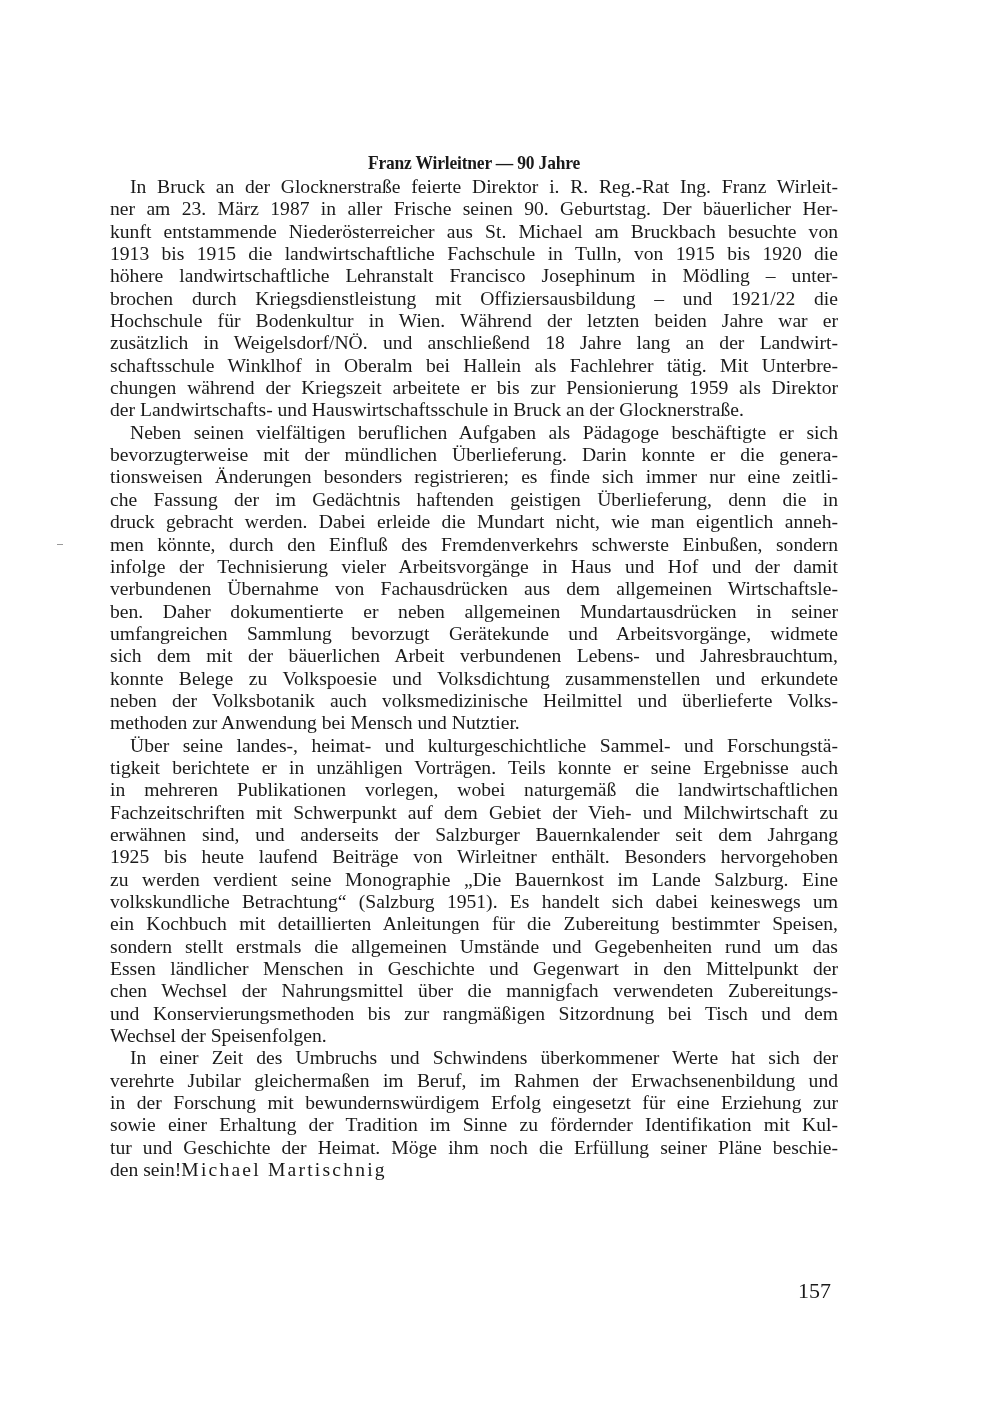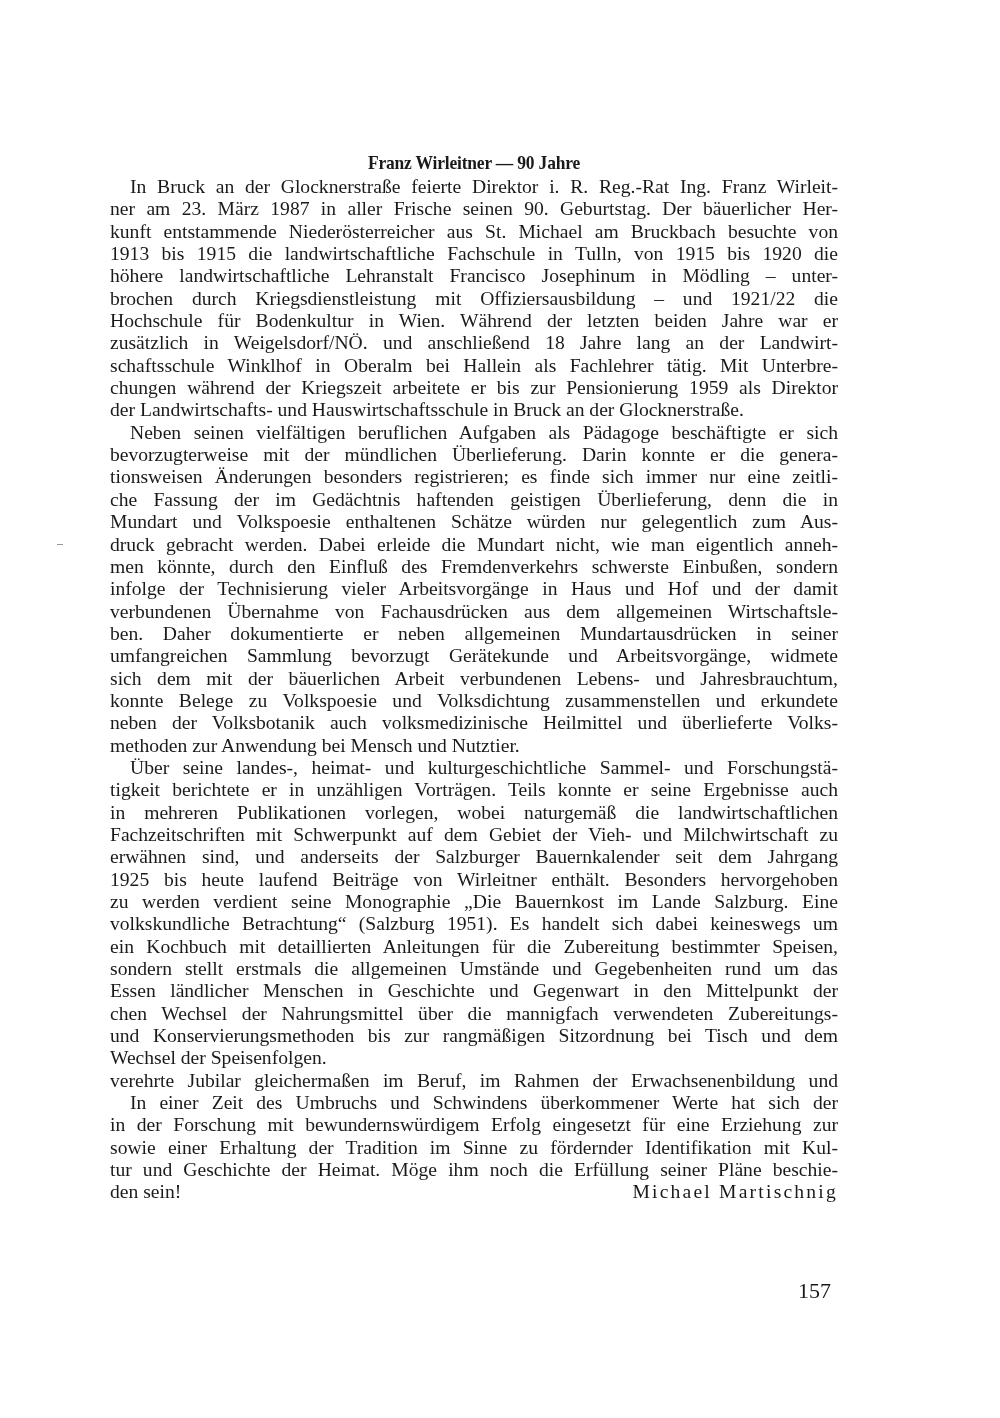--- a/index.html
+++ b/index.html
@@ -7,21 +7,21 @@
          font-family: "Liberation Serif", "DejaVu Serif", serif; color: #1a1a1a; }
   .page { position: absolute; left: 110px; top: 152px; width: 728px; }
   .title { text-align: center; font-weight: bold; font-size: 19px; line-height: 22px;
            margin: 0 0 2px 0; letter-spacing: -0.2px; transform: scaleX(0.92); transform-origin: center; }
   .para { margin: 0; }
   .line { display: block; font-size: 19.6px; line-height: 22.35px; height: 22.35px;
           white-space: nowrap; text-align: justify; text-align-last: justify; }
   .line.last { text-align-last: left; }
   .line.first { text-indent: 20px; }
   .para + .para { margin-top: 0; }
-  .sign-row { display: flex; justify-content: space-between; }
+  .sign-row { display: flex; justify-content: flex-start; }
   .spaced { letter-spacing: 2.2px; }
   .pagenum { position: absolute; left: 798px; top: 1278px; font-size: 22px; }
   .margin-mark { position: absolute; left: 57px; top: 544px; width: 6px; height: 1px; background: #999; }
 </style>
 </head>
 <body>
 
 <div class="margin-mark"></div>
 
 <article class="page">
@@ -39,21 +39,20 @@
     <span class="line">schaftsschule Winklhof in Oberalm bei Hallein als Fachlehrer tätig. Mit Unterbre-</span>
     <span class="line">chungen während der Kriegszeit arbeitete er bis zur Pensionierung 1959 als Direktor</span>
     <span class="line last">der Landwirtschafts- und Hauswirtschaftsschule in Bruck an der Glocknerstraße.</span>
   </div>
 
   <div class="para">
     <span class="line first">Neben seinen vielfältigen beruflichen Aufgaben als Pädagoge beschäftigte er sich</span>
     <span class="line">bevorzugterweise mit der mündlichen Überlieferung. Darin konnte er die genera-</span>
     <span class="line">tionsweisen Änderungen besonders registrieren; es finde sich immer nur eine zeitli-</span>
     <span class="line">che Fassung der im Gedächtnis haftenden geistigen Überlieferung, denn die in</span>
-    <span class="line">Mundart und Volkspoesie enthaltenen Schätze würden nur gelegentlich zum Aus-</span>
     <span class="line">druck gebracht werden. Dabei erleide die Mundart nicht, wie man eigentlich anneh-</span>
     <span class="line">men könnte, durch den Einfluß des Fremdenverkehrs schwerste Einbußen, sondern</span>
     <span class="line">infolge der Technisierung vieler Arbeitsvorgänge in Haus und Hof und der damit</span>
     <span class="line">verbundenen Übernahme von Fachausdrücken aus dem allgemeinen Wirtschaftsle-</span>
     <span class="line">ben. Daher dokumentierte er neben allgemeinen Mundartausdrücken in seiner</span>
     <span class="line">umfangreichen Sammlung bevorzugt Gerätekunde und Arbeitsvorgänge, widmete</span>
     <span class="line">sich dem mit der bäuerlichen Arbeit verbundenen Lebens- und Jahresbrauchtum,</span>
     <span class="line">konnte Belege zu Volkspoesie und Volksdichtung zusammenstellen und erkundete</span>
     <span class="line">neben der Volksbotanik auch volksmedizinische Heilmittel und überlieferte Volks-</span>
     <span class="line last">methoden zur Anwendung bei Mensch und Nutztier.</span>
@@ -70,22 +69,22 @@
     <span class="line">volkskundliche Betrachtung“ (Salzburg 1951). Es handelt sich dabei keineswegs um</span>
     <span class="line">ein Kochbuch mit detaillierten Anleitungen für die Zubereitung bestimmter Speisen,</span>
     <span class="line">sondern stellt erstmals die allgemeinen Umstände und Gegebenheiten rund um das</span>
     <span class="line">Essen ländlicher Menschen in Geschichte und Gegenwart in den Mittelpunkt der</span>
     <span class="line">chen Wechsel der Nahrungsmittel über die mannigfach verwendeten Zubereitungs-</span>
     <span class="line">und Konservierungsmethoden bis zur rangmäßigen Sitzordnung bei Tisch und dem</span>
     <span class="line last">Wechsel der Speisenfolgen.</span>
   </div>
 
   <div class="para">
+    <span class="line first">In einer Zeit des Umbruchs und Schwindens überkommener Werte hat sich der</span>
     <span class="line">verehrte Jubilar gleichermaßen im Beruf, im Rahmen der Erwachsenenbildung und</span>
-    <span class="line first">In einer Zeit des Umbruchs und Schwindens überkommener Werte hat sich der</span>
     <span class="line">in der Forschung mit bewundernswürdigem Erfolg eingesetzt für eine Erziehung zur</span>
     <span class="line">sowie einer Erhaltung der Tradition im Sinne zu fördernder Identifikation mit Kul-</span>
     <span class="line">tur und Geschichte der Heimat. Möge ihm noch die Erfüllung seiner Pläne beschie-</span>
     <div class="line last sign-row">
       <span>den sein!</span>
       <span class="spaced">Michael Martischnig</span>
     </div>
   </div>
 </article>
 

